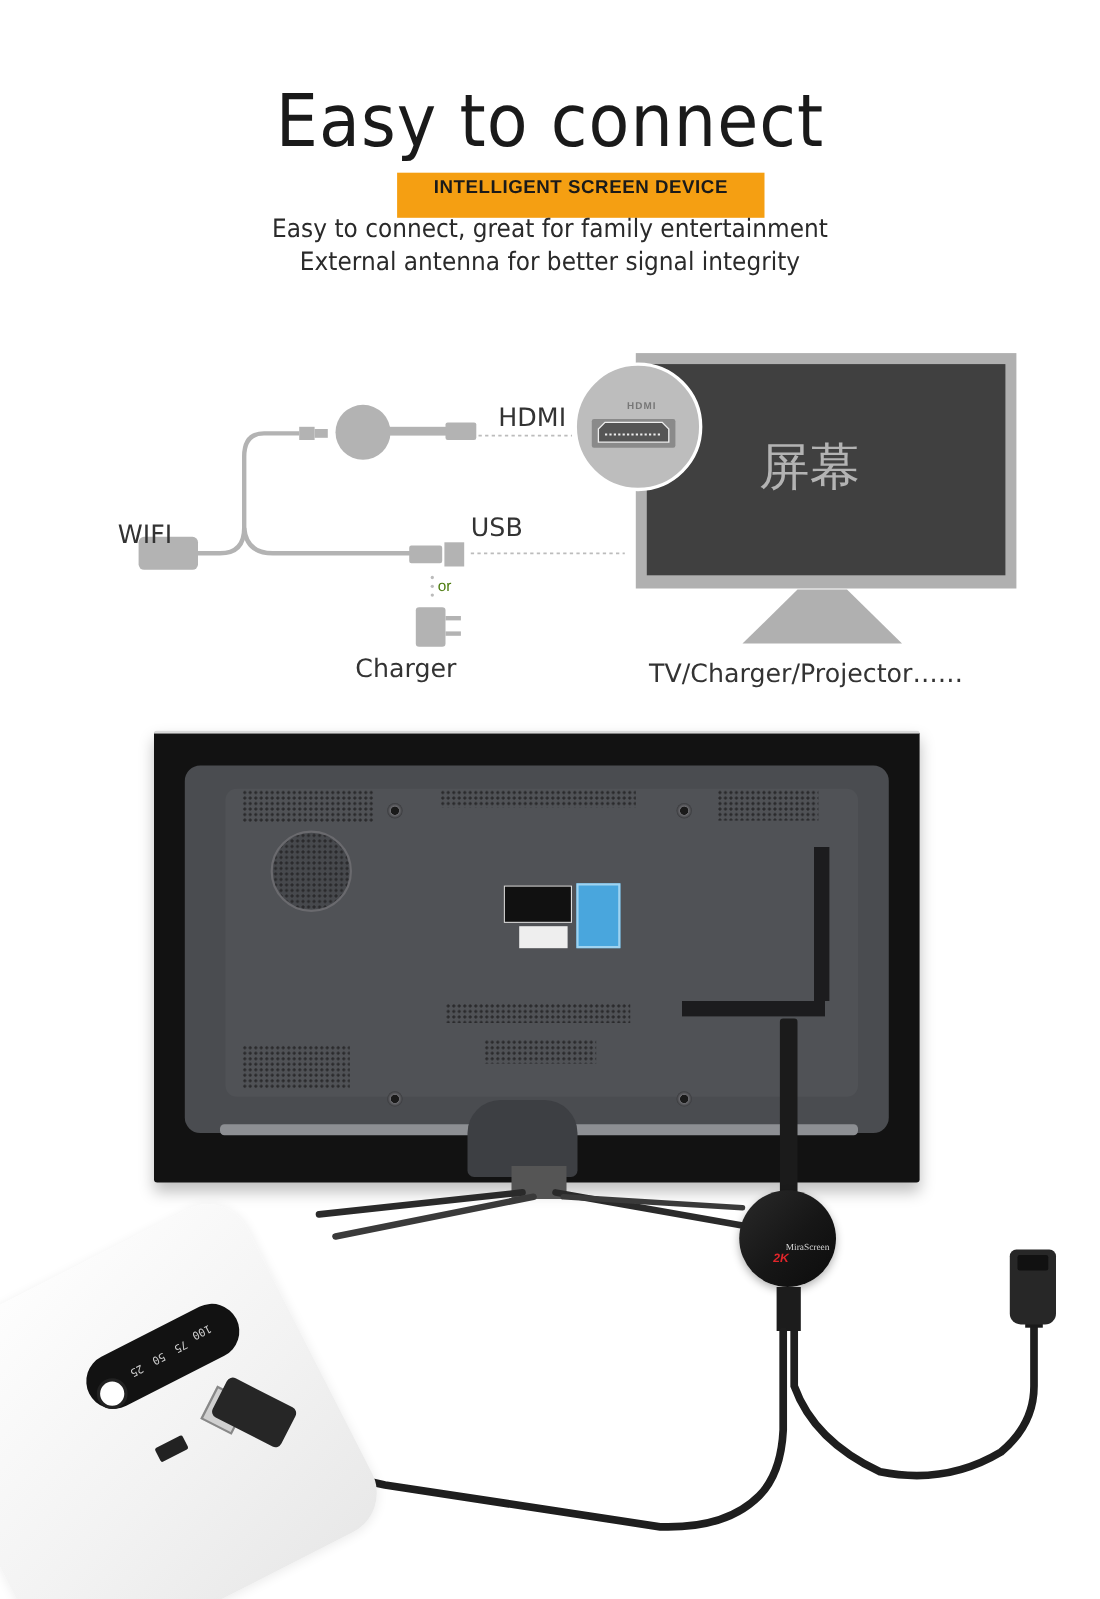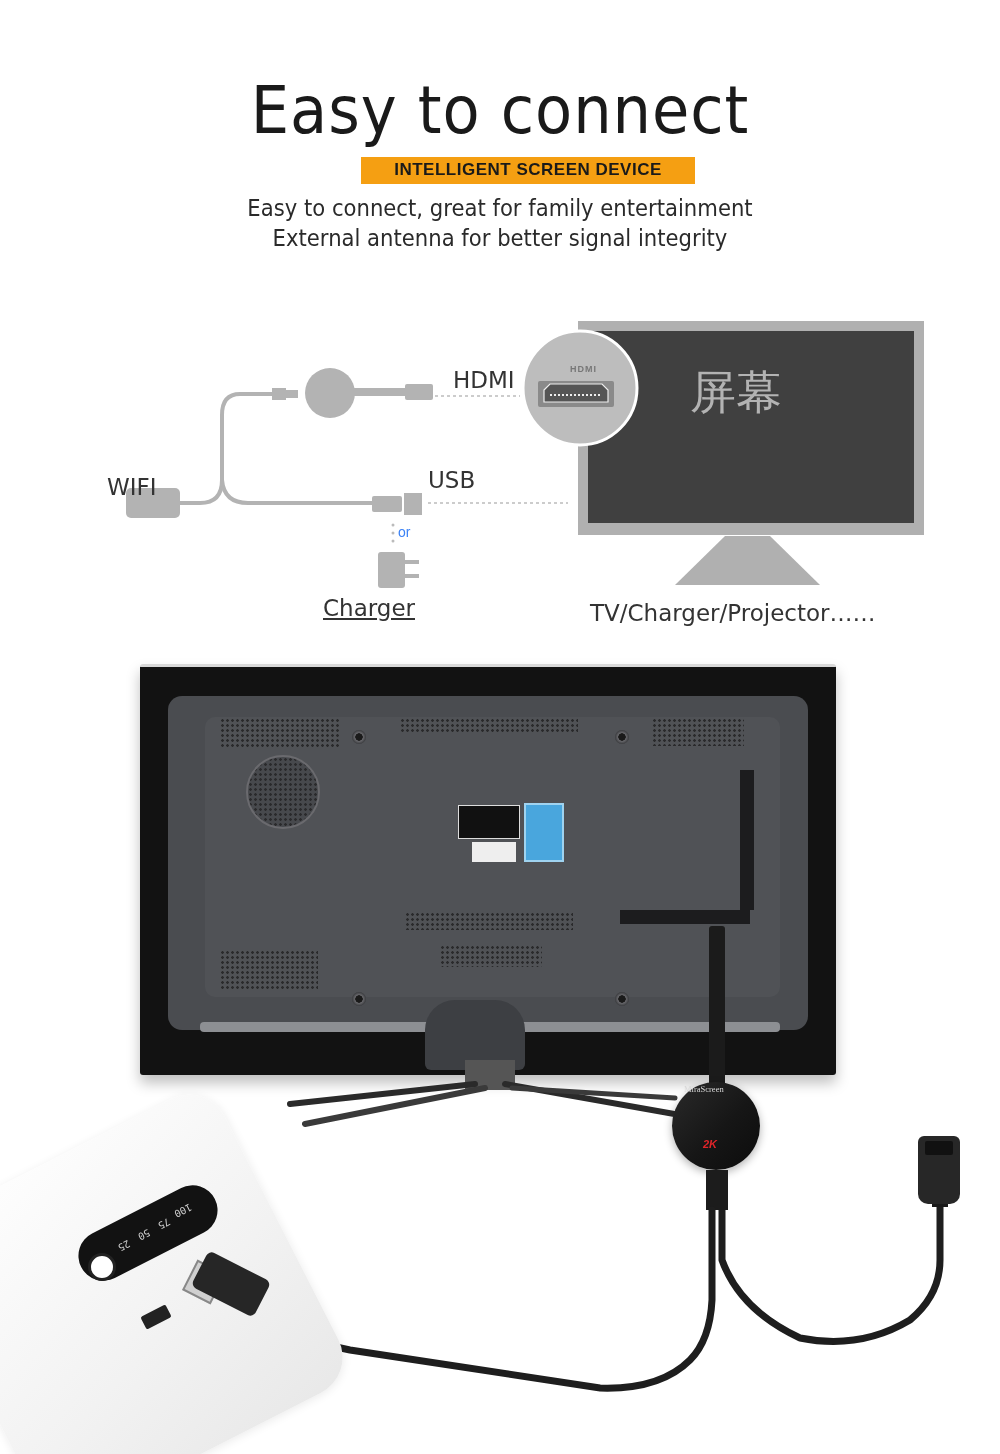--- a/index.html
+++ b/index.html
@@ -1,45 +1,45 @@
 <!DOCTYPE html>
 <html><head>
 <meta charset="utf-8">
 <style>
   html, body { margin: 0; padding: 0; background: #ffffff; }
   body { width: 1000px; height: 1454px; position: relative; overflow: hidden; font-family: "Liberation Sans", sans-serif; }
   .abs { position: absolute; }
 
   
   .title { left: 0; width: 1000px; top: 72px; text-align: center; font-size: 66px; font-weight: 300; color: #1a1a1a; letter-spacing: 1px; font-family: "DejaVu Sans", sans-serif; font-weight: normal; transform: scaleX(0.92); }
-  .badge { left: 361px; top: 157px; width: 334px; height: 27px; background: #f59f12; color: #1a1a1a; font-weight: bold; font-size: 17px; line-height: 25px; text-align: center; letter-spacing: 0.5px; }
+  .badge { left: 361px; top: 157px; width: 334px; height: 41px; background: #f59f12; color: #1a1a1a; font-weight: bold; font-size: 17px; line-height: 25px; text-align: center; letter-spacing: 0.5px; }
   .sub { left: 0; width: 1000px; text-align: center; font-size: 23px; color: #2a2a2a; font-family: "DejaVu Sans", sans-serif; transform: scaleX(0.92); }
 
   
   .lbl { font-size: 23px; color: #333; font-family: "DejaVu Sans", sans-serif; }
-  .lbl-sm { font-size: 14px; color: #3b82f6; }
+  .lbl-sm { font-size: 14px; color: #4d7c0f; }
   .screen-text { font-size: 46px; color: #b3b3b3; font-family: "DejaVu Sans", sans-serif; }
 
   
   .tv-frame { left: 140px; top: 664px; width: 696px; height: 408px; background: #121212; border-radius: 3px; box-shadow: 0 8px 14px rgba(0,0,0,0.25); border-top: 3px solid #d9d9d9; }
   .tv-back { left: 168px; top: 696px; width: 640px; height: 334px; background: #4a4c50; border-radius: 14px; }
   .tv-panel { left: 205px; top: 717px; width: 575px; height: 280px; background: #505256; border-radius: 10px; }
   .vent { background-image: radial-gradient(circle, #2a2a2c 1.2px, transparent 1.5px); background-size: 5px 5px; }
   .speaker { left: 246px; top: 755px; width: 70px; height: 70px; border-radius: 50%; border: 2px solid #6a6a6e; background-color: #47494d; }
   .screw { width: 14px; height: 14px; border-radius: 50%; background: radial-gradient(circle, #1a1a1a 35%, #6a6a6e 40%, #3a3b3e 70%); }
   .label-black { left: 458px; top: 805px; width: 60px; height: 32px; background: #111; border: 1px solid #ddd; }
   .label-blue { left: 524px; top: 803px; width: 36px; height: 55px; background: #49a6dd; border: 2px solid #9fd3f0; }
   .label-white { left: 472px; top: 842px; width: 44px; height: 20px; background: #eee; }
   .ports-v { left: 740px; top: 770px; width: 14px; height: 140px; background: #1c1c1e; }
   .ports-h { left: 620px; top: 910px; width: 130px; height: 14px; background: #1c1c1e; }
   .stand-neck { left: 425px; top: 1000px; width: 100px; height: 70px; background: #3d3f43; border-radius: 30px 30px 6px 6px; }
   .bottom-strip { left: 200px; top: 1022px; width: 580px; height: 10px; background: #8d8f93; border-radius: 4px; }
 
   .dongle { left: 672px; top: 1082px; width: 88px; height: 88px; border-radius: 50%; background: linear-gradient(135deg, #2a2a2a 0%, #161616 55%, #0c0c0c 100%); box-shadow: 0 3px 8px rgba(0,0,0,0.3); }
-  .dongle-text { left: 684px; top: 1084px; width: 70px; font-size: 8.5px; color: #d8d8d8; font-family: "Liberation Serif", serif; text-align: left; }
+  .dongle-text { left: 684px; top: 1128px; width: 70px; font-size: 8.5px; color: #d8d8d8; font-family: "Liberation Serif", serif; text-align: right; }
   .dongle-4k { left: 703px; top: 1138px; font-size: 11px; font-weight: bold; font-style: italic; color: #fff; }
   .dongle-4k span { color: #e0252a; }
   .dongle-cable { left: 709px; top: 926px; width: 16px; height: 160px; background: #1b1b1b; border-radius: 3px; }
 
   .powerbank { left: -40px; top: 1140px; width: 340px; height: 330px; background: linear-gradient(160deg, #ffffff 0%, #f2f2f2 60%, #e8e8e8 100%); transform: rotate(-27deg); border-radius: 40px; box-shadow: 0 2px 10px rgba(0,0,0,0.08); }
   .pb-display { left: 73px; top: 1208px; width: 150px; height: 50px; background: #121212; border-radius: 26px; transform: rotate(-27deg); }
   .pb-btn { left: 88px; top: 1253px; width: 22px; height: 22px; border-radius: 50%; background: #fff; border: 3px solid #222; }
   .pb-num { font-size: 10px; color: #cfcfcf; font-family: "DejaVu Sans Mono", monospace; transform: rotate(153deg); }
   .pb-port { left: 142px; top: 1310px; width: 28px; height: 14px; background: #222; transform: rotate(-27deg); border-radius: 2px; }
   .usb-plug { left: 196px; top: 1264px; width: 70px; height: 40px; background: #262626; border-radius: 6px; transform: rotate(27deg); }
@@ -100,23 +100,23 @@
     <rect x="378" y="252" width="27" height="36" rx="3" fill="#b3b3b3"></rect>
     <rect x="405" y="260" width="14" height="4" fill="#b3b3b3"></rect>
     <rect x="405" y="274" width="14" height="4" fill="#b3b3b3"></rect>
   </g>
 </svg>
 
 <div class="abs lbl" style="left:453px;top:367px;">HDMI</div>
 <div class="abs lbl" style="left:107px;top:474px;">WIFI</div>
 <div class="abs lbl" style="left:428px;top:467px;">USB</div>
 <div class="abs lbl-sm" style="left:398px;top:524px;">or</div>
-<div class="abs lbl" style="left:323px;top:595px;text-decoration:underline;">Charger</div>
+<div class="abs lbl" style="left:323px;top:595px;">Charger</div>
 <div class="abs lbl" style="left:590px;top:600px;">TV/Charger/Projector……</div>
-<div class="abs screen-text" style="left:690px;top:362px;">屏幕</div>
+<div class="abs screen-text" style="left:690px;top:394px;">屏幕</div>
 <div class="abs" style="left:570px;top:364px;font-size:9px;font-weight:bold;color:#777;letter-spacing:1px;">HDMI</div>
 
 <div class="abs tv-frame"></div>
 <div class="abs tv-back"></div>
 <div class="abs tv-panel"></div>
 <div class="abs vent" style="left:220px;top:718px;width:120px;height:30px;"></div>
 <div class="abs vent" style="left:400px;top:718px;width:178px;height:16px;"></div>
 <div class="abs vent" style="left:652px;top:718px;width:92px;height:28px;"></div>
 <div class="abs vent" style="left:405px;top:912px;width:168px;height:18px;"></div>
 <div class="abs vent" style="left:220px;top:950px;width:98px;height:40px;"></div>

